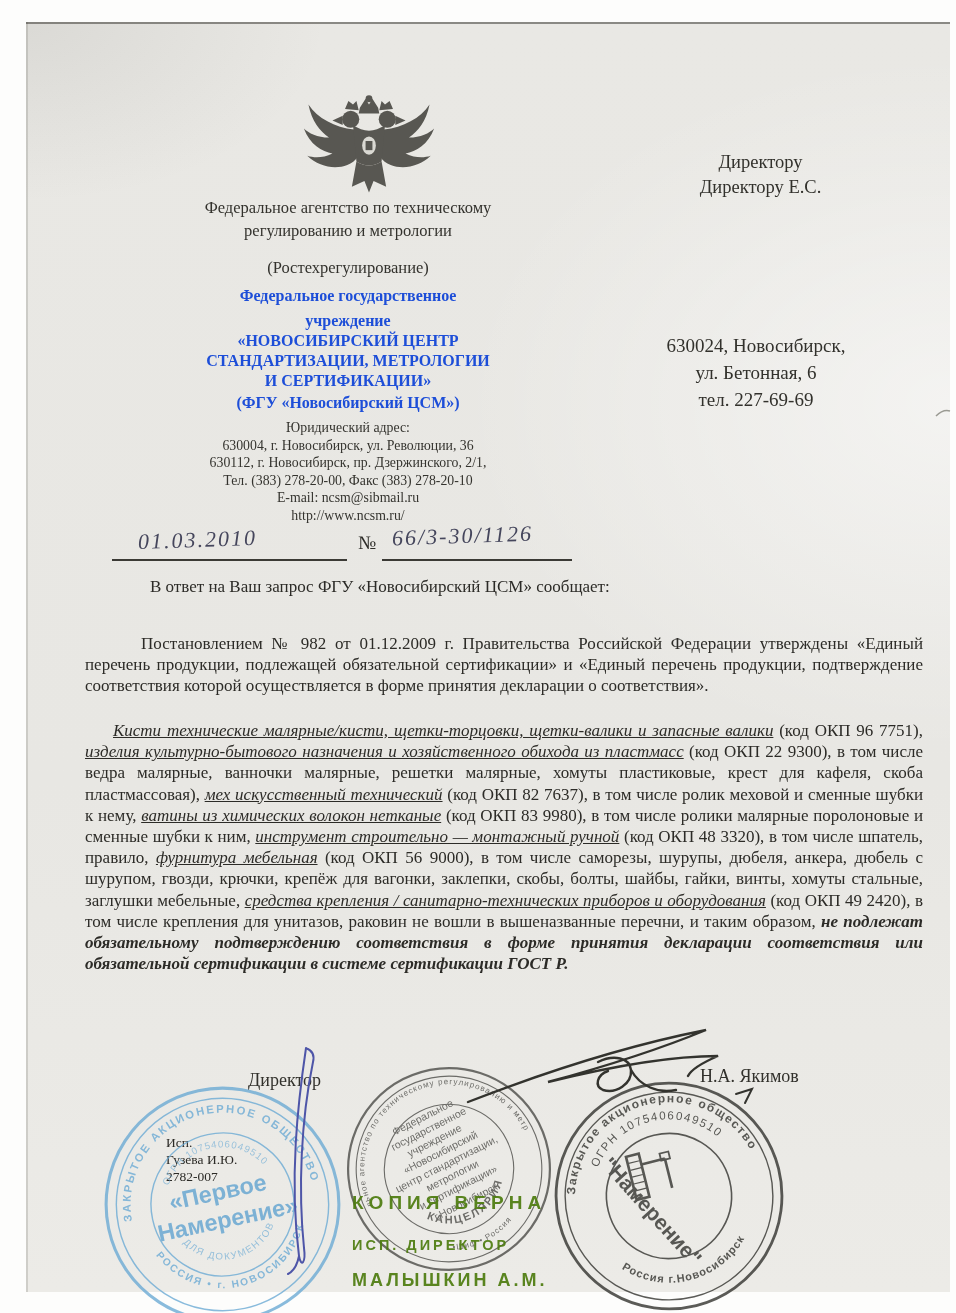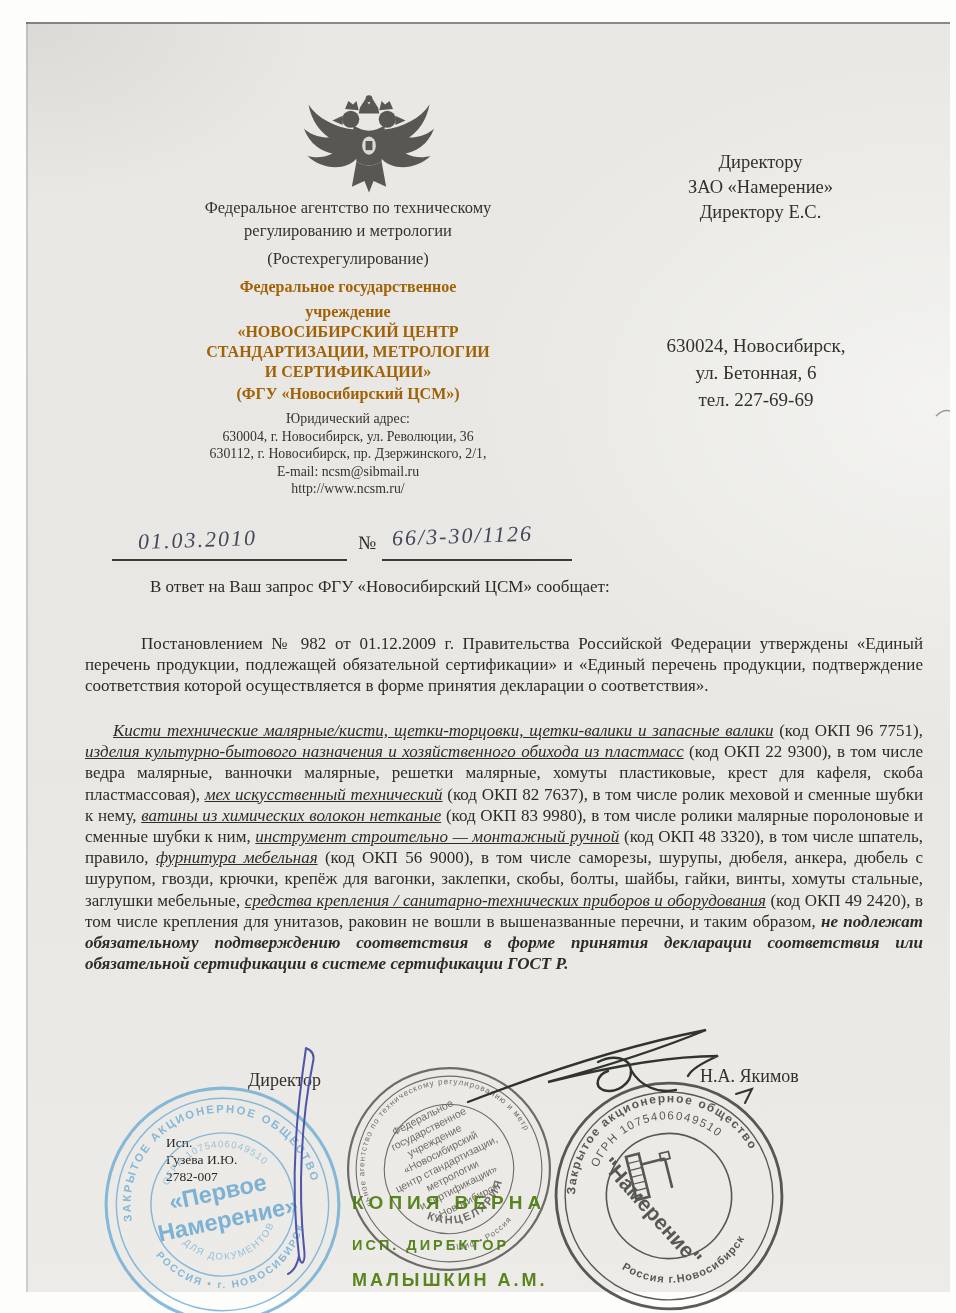--- a/index.html
+++ b/index.html
@@ -8,21 +8,21 @@
   .paper{position:absolute;left:26px;top:22px;width:924px;height:1270px;
          background:
            radial-gradient(ellipse 500px 300px at 0% 0%, rgba(90,90,85,.10), transparent 60%),
            radial-gradient(ellipse 700px 500px at 100% 30%, rgba(255,255,255,.5), transparent 70%),
            linear-gradient(180deg,#e9e8e4 0%, #e8e7e3 60%, #ecebe7 100%);
          box-shadow:inset 0 2px 0 rgba(60,58,52,.55), inset 2px 0 0 rgba(120,118,110,.25);}
   .abs{position:absolute;}
   .ctr{text-align:center;}
   
   .lh-line{font-size:16.5px;line-height:23px;color:#33322d;}
-  .lh-org{font-size:16px;font-weight:bold;line-height:20px;color:#a16207;}
+  .lh-org{font-size:16px;font-weight:bold;line-height:20px;color:#1d4ed8;}
   .lh-addr{font-size:13.8px;line-height:17.5px;color:#34332e;}
   
   .addr-line{font-size:18.5px;line-height:25px;color:#32312c;}
   .addr2-line{font-size:19px;line-height:27px;color:#32312c;}
   
   .hand{font-style:italic;color:#45465c;letter-spacing:2px;}
   .rule{position:absolute;height:2px;background:#3b3a35;}
   
   .body-text{font-size:17px;line-height:21.2px;color:#2c2b27;}
   .just{text-align:justify;}
@@ -60,37 +60,37 @@
       <path d="M46,28 Q60,38 74,28 L71,60 Q60,67 49,60 Z"></path>
       <path d="M49,60 Q60,67 71,60 L75,82 L64,77 60,87 56,77 45,82 Z"></path>
       <ellipse cx="60" cy="46" rx="6" ry="8" fill="#d8d7d1"></ellipse>
       <path d="M57,42 h6 v8 h-6 z" fill="#45443e"></path>
     </g>
   </svg>
 
   <div class="abs ctr" style="left:128px;top:196px;width:440px;">
     <div class="lh-line">Федеральное агентство по техническому</div>
     <div class="lh-line">регулированию и метрологии</div>
-    <div class="lh-line" style="margin-top:5px;">(Ростехрегулирование)</div>
+    <div class="lh-line" style="margin-top:14px;">(Ростехрегулирование)</div>
     <div class="lh-org" style="margin-top:7px;">Федеральное государственное</div>
     <div class="lh-org" style="margin-top:5px;">учреждение</div>
     <div class="lh-org">«НОВОСИБИРСКИЙ ЦЕНТР</div>
     <div class="lh-org">СТАНДАРТИЗАЦИИ, МЕТРОЛОГИИ</div>
     <div class="lh-org">И СЕРТИФИКАЦИИ»</div>
     <div class="lh-org" style="margin-top:2px;">(ФГУ «Новосибирский ЦСМ»)</div>
     <div class="lh-addr" style="margin-top:6px;">Юридический адрес:</div>
     <div class="lh-addr">630004, г. Новосибирск, ул. Революции, 36</div>
     <div class="lh-addr">630112, г. Новосибирск, пр. Дзержинского, 2/1,</div>
+    <div class="lh-addr">Тел. (383) 278-20-00, Факс (383) 278-20-10</div>
     <div class="lh-addr">E-mail: ncsm@sibmail.ru</div>
     <div class="lh-addr u">http://www.ncsm.ru/</div>
   </div>
 
   <div class="abs ctr" style="left:618px;top:150px;width:285px;">
     <div class="addr-line">Директору</div>
-    <div class="addr-line">ЗАО «Намерение»</div>
     <div class="addr-line">Директору Е.С.</div>
   </div>
   <div class="abs ctr" style="left:606px;top:300px;width:300px;margin-top:32px;">
     <div class="addr2-line">630024, Новосибирск,</div>
     <div class="addr2-line">ул. Бетонная, 6</div>
     <div class="addr2-line">тел. 227-69-69</div>
   </div>
 
   <div class="abs hand" style="left:138px;top:527px;font-size:22px;transform:rotate(-2deg);">01.03.2010</div>
   <div class="rule" style="left:112px;top:559px;width:235px;"></div>

